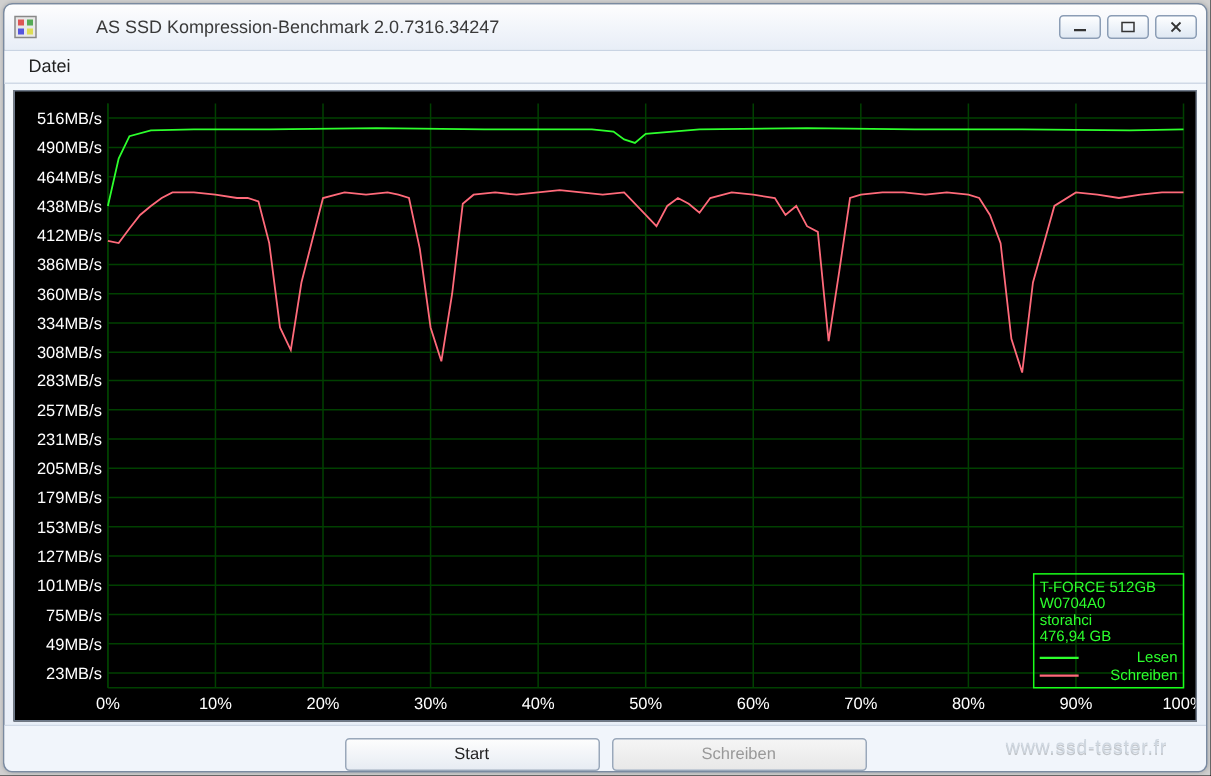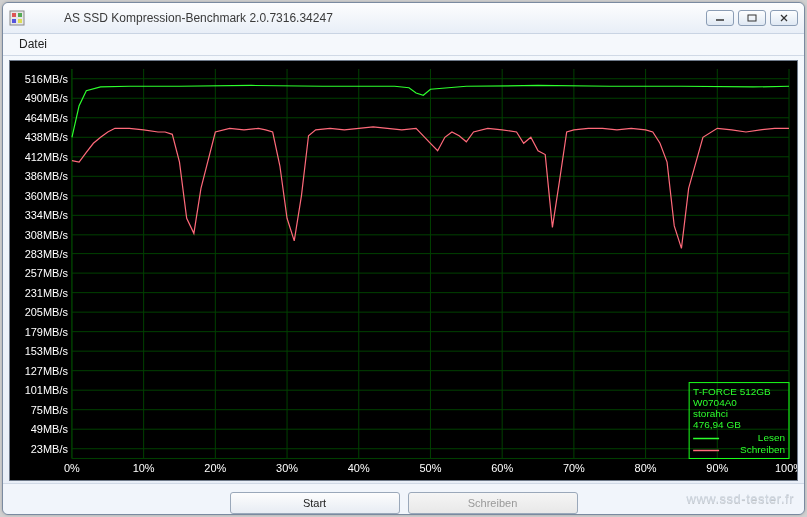--- a/index.html
+++ b/index.html
@@ -116,21 +116,21 @@
   }
   .watermark {
     font-size: 13px;
     color: #cfd7e0;
     font-family: "Verdana", sans-serif;
     letter-spacing: 0.5px;
     text-shadow: 0 1px 0 rgba(0,0,0,0.2);
   }
   .watermark-container {
     position: absolute;
-    right: 10px;
+    right: 26px;
     bottom: 7px;
   }
 </style>
 </head>
 <body>
 
 <div class="window">
 
   <div class="titlebar">
     <span class="app-icon">

